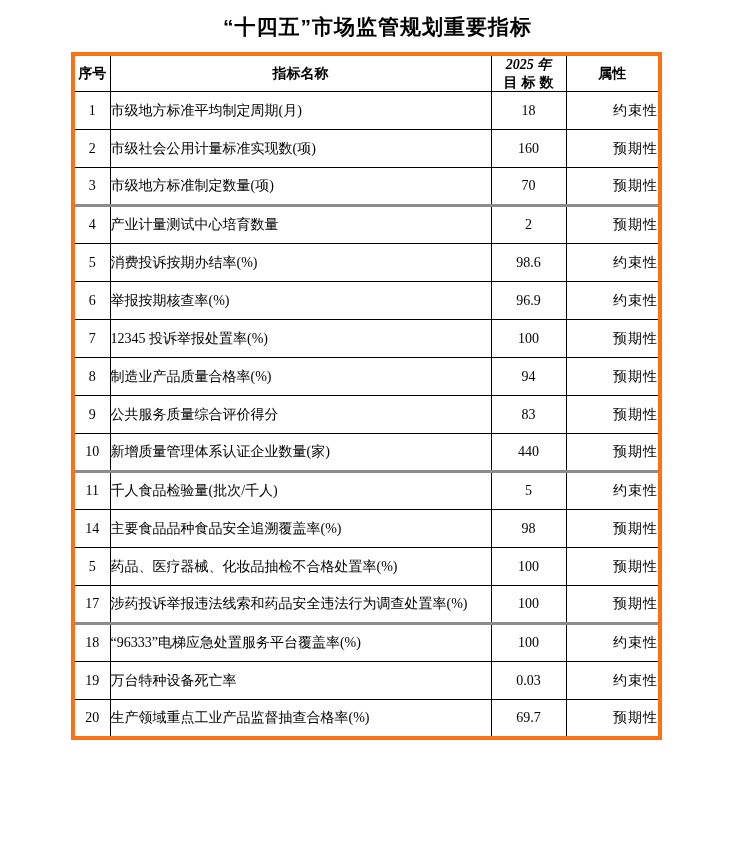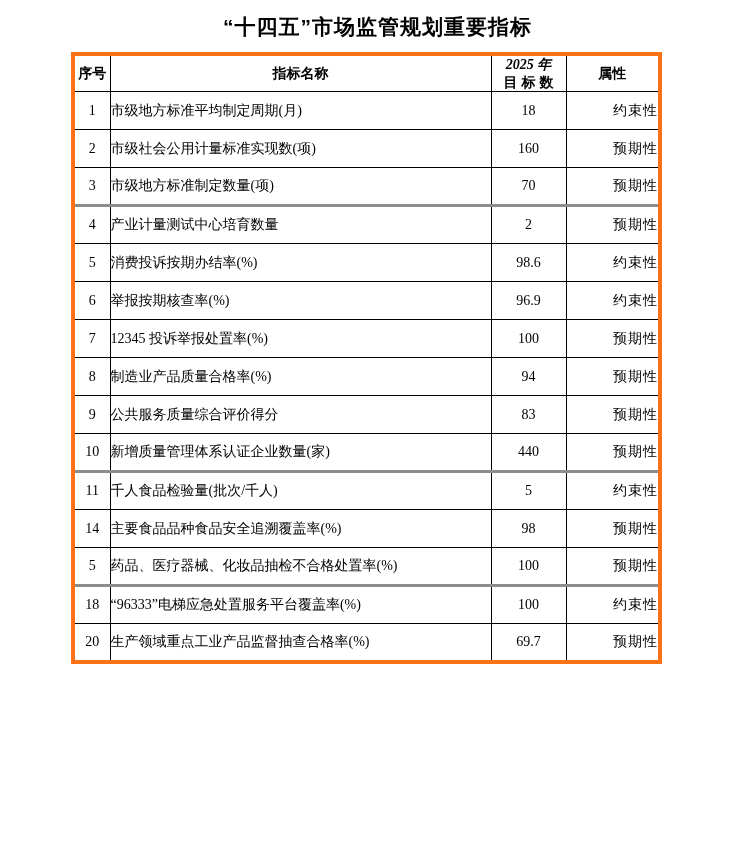--- a/index.html
+++ b/index.html
@@ -188,27 +188,39 @@
         <td class="name-cell">主要食品品种食品安全追溯覆盖率(%)</td>
         <td class="target-cell">98</td>
         <td class="attr-cell">预期性</td>
       </tr>
       <tr class="row">
         <td class="no-cell">5</td>
         <td class="name-cell">药品、医疗器械、化妆品抽检不合格处置率(%)</td>
         <td class="target-cell">100</td>
         <td class="attr-cell">预期性</td>
       </tr>
+      <tr class="row">
+        <td class="no-cell">17</td>
+        <td class="name-cell">涉药投诉举报违法线索和药品安全违法行为调查处置率(%)</td>
+        <td class="target-cell">100</td>
+        <td class="attr-cell">预期性</td>
+      </tr>
       <tr class="row pb">
         <td class="no-cell">18</td>
         <td class="name-cell">“96333”电梯应急处置服务平台覆盖率(%)</td>
         <td class="target-cell">100</td>
         <td class="attr-cell">约束性</td>
       </tr>
       <tr class="row">
+        <td class="no-cell">19</td>
+        <td class="name-cell">万台特种设备死亡率</td>
+        <td class="target-cell">0.03</td>
+        <td class="attr-cell">约束性</td>
+      </tr>
+      <tr class="row">
         <td class="no-cell">20</td>
         <td class="name-cell">生产领域重点工业产品监督抽查合格率(%)</td>
         <td class="target-cell">69.7</td>
         <td class="attr-cell">预期性</td>
       </tr>
     </tbody>
   </table>
 </div>
 
 </body></html>

